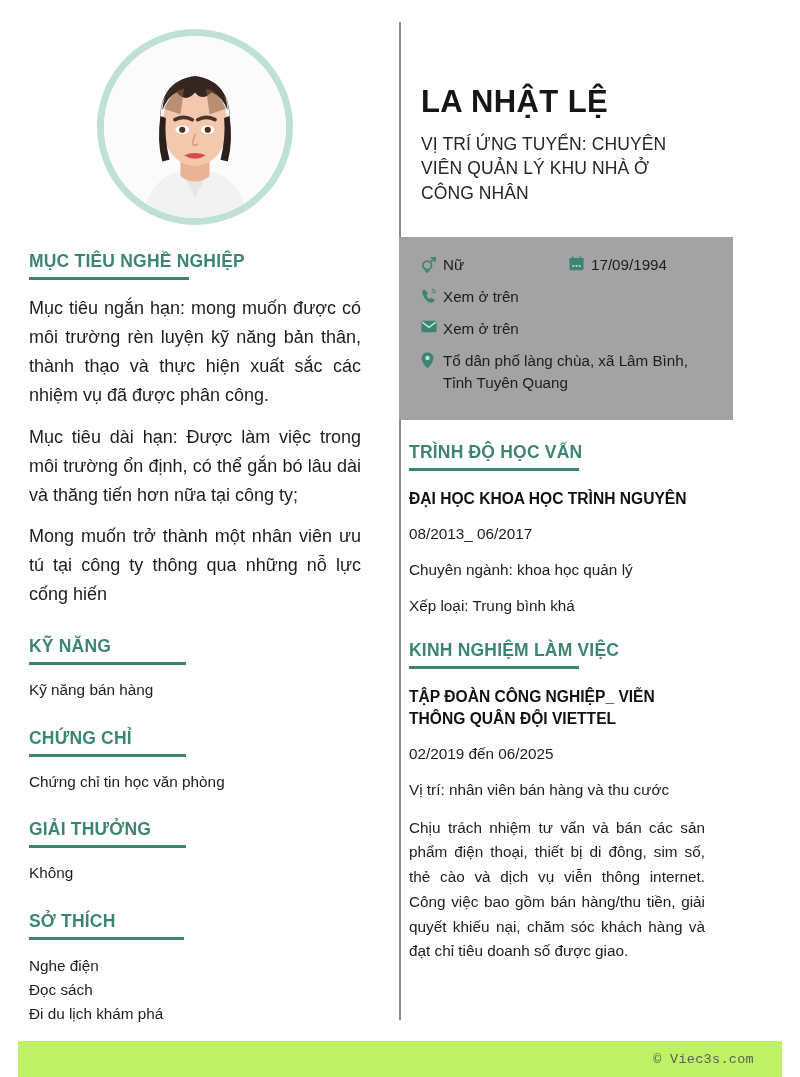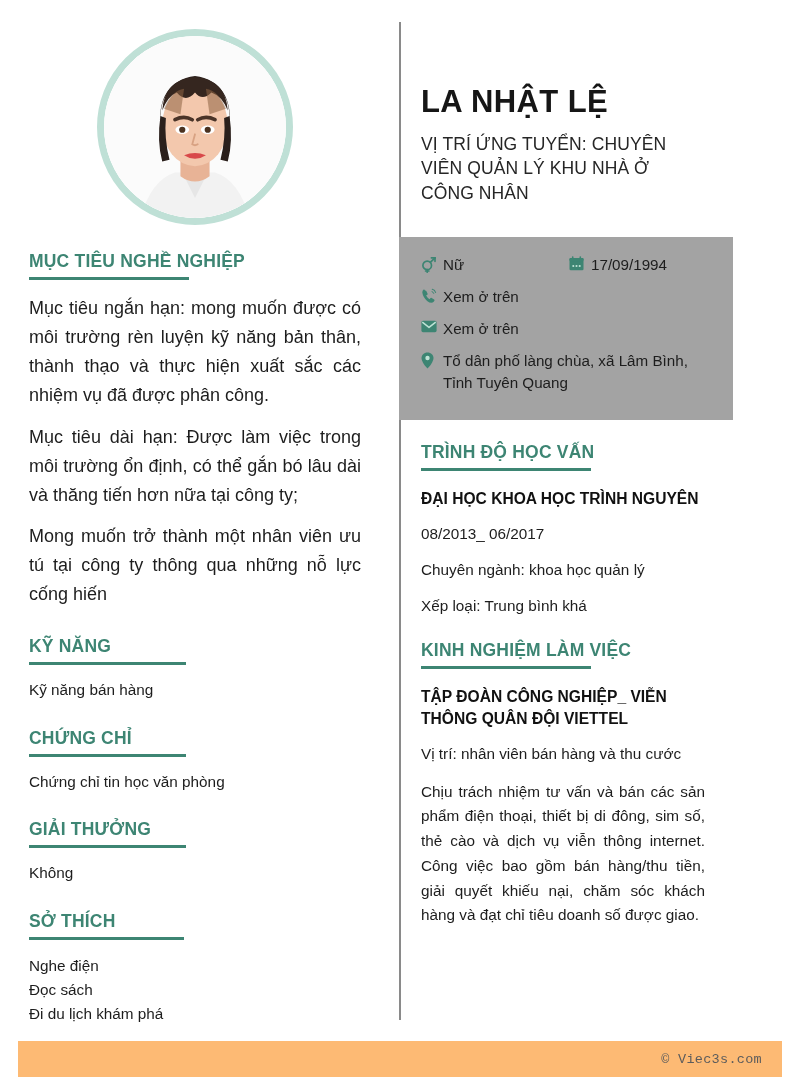--- a/index.html
+++ b/index.html
@@ -148,21 +148,21 @@
   }
   .c-txt {
     font-size: 15.2px;
     line-height: 1.45;
     color: #1d1d1d;
   }
   .c-half { display: flex; align-items: flex-start; }
   .c-half.first { width: 148px; }
 
   
-  .right-body { padding: 0 28px 0 22px; }
+  .right-body { padding: 0 28px 0 10px; }
   .r-sec { margin-top: 22px; }
   .r-sec-title {
     color: #3d8573;
     font-size: 17.5px;
     font-weight: bold;
     margin: 0;
     letter-spacing: .2px;
   }
   .r-rule {
     height: 3px;
@@ -187,25 +187,25 @@
     margin: 14px 0 0 0;
     line-height: 1.62;
     text-align: justify;
   }
 
   
   .footer {
     position: absolute;
     left: 18px; right: 18px;
     bottom: 0; height: 36px;
-    background: #fdba74;
+    background: #bef264;
     display: flex;
     align-items: center;
     justify-content: flex-end;
-    padding-right: 20px;
+    padding-right: 28px;
   }
   .footer-text {
     font-family: "Liberation Mono", "DejaVu Sans Mono", monospace;
     font-size: 13.5px;
     color: #5c5c5c;
     letter-spacing: .3px;
   }
 </style>
 </head>
 <body>
@@ -372,20 +372,21 @@
         <p class="org">ĐẠI HỌC KHOA HỌC TRÌNH NGUYÊN</p>
         <p class="meta">08/2013_ 06/2017</p>
         <p class="meta">Chuyên ngành: khoa học quản lý</p>
         <p class="meta">Xếp loại: Trung bình khá</p>
       </div>
 
       <div class="r-sec">
         <h2 class="r-sec-title">KINH NGHIỆM LÀM VIỆC</h2>
         <div class="r-rule"></div>
         <p class="org">TẬP ĐOÀN CÔNG NGHIỆP_ VIỄN THÔNG QUÂN ĐỘI VIETTEL</p>
+        <p class="meta">02/2019 đến 06/2025</p>
         <p class="meta">Vị trí: nhân viên bán hàng và thu cước</p>
         <p class="desc">Chịu trách nhiệm tư vấn và bán các sản phẩm điện thoại, thiết bị di đông, sim số, thẻ cào và dịch vụ viễn thông internet. Công việc bao gồm bán hàng/thu tiền, giải quyết khiếu nại, chăm sóc khách hàng và đạt chỉ tiêu doanh số được giao.</p>
       </div>
 
     </div>
 
   </div>
 
   <div class="footer">
     <span class="footer-text">© Viec3s.com</span>

